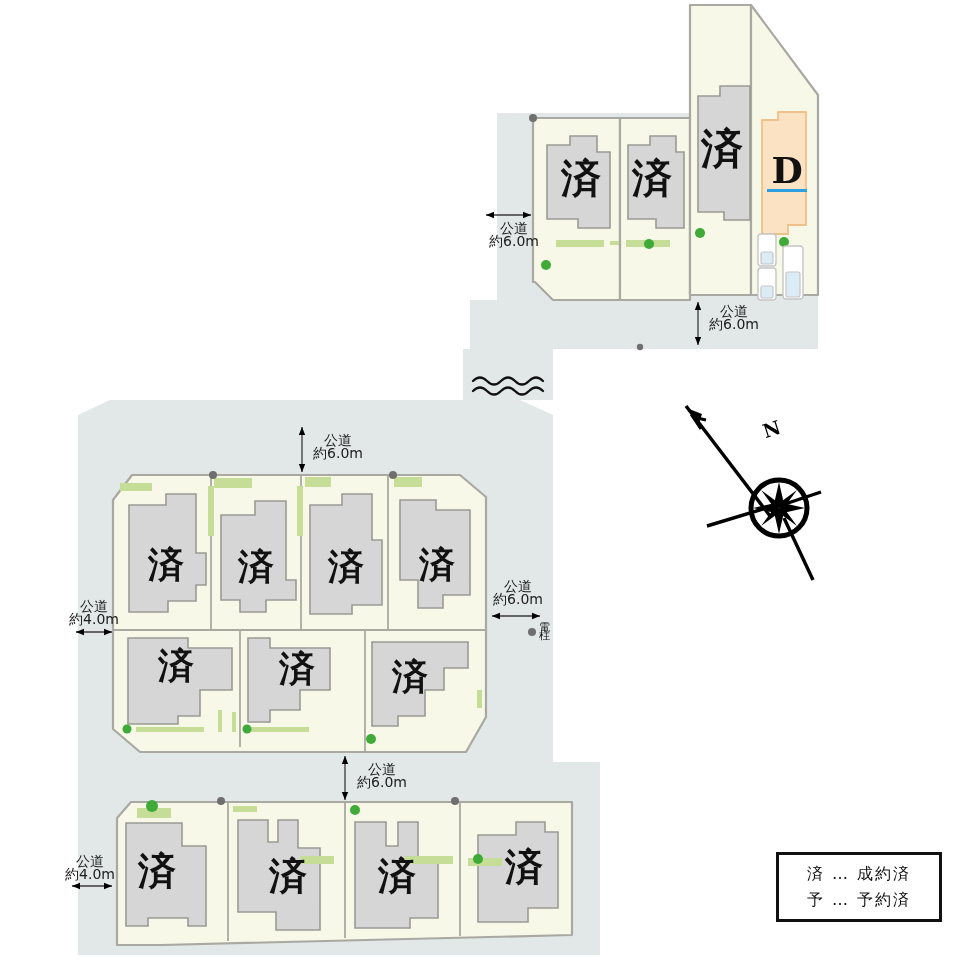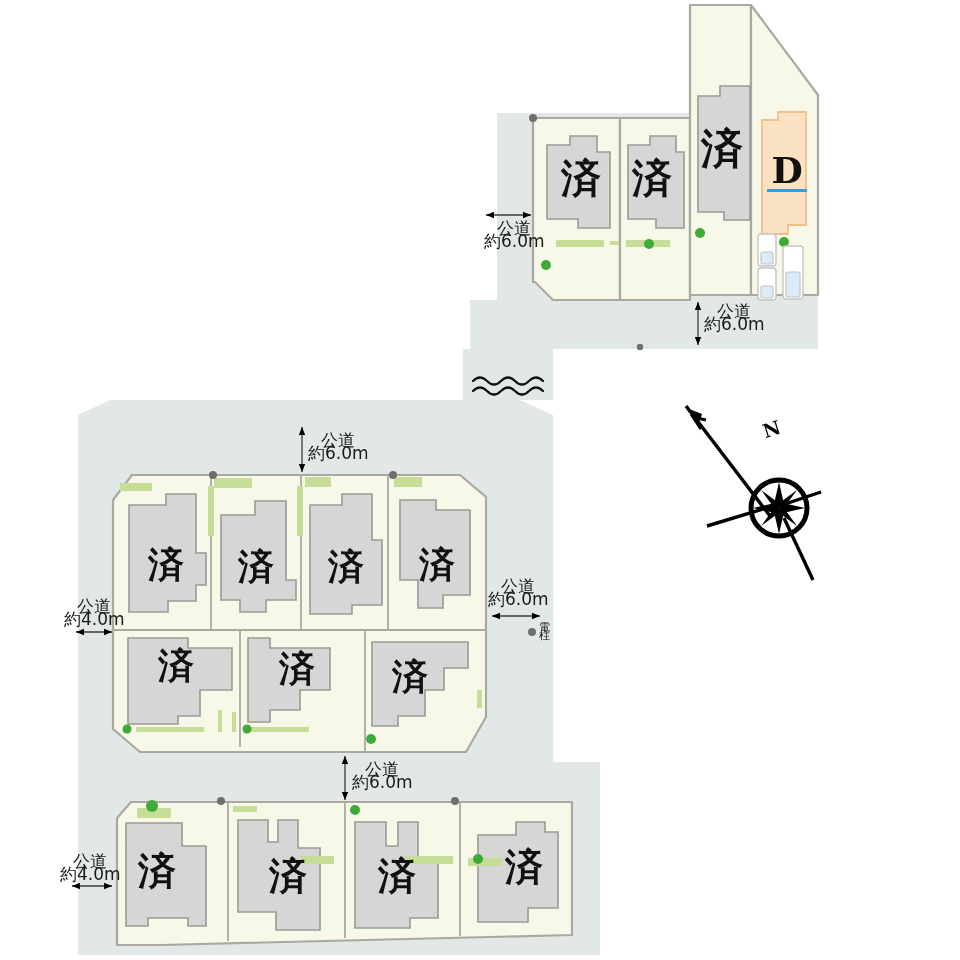--- a/index.html
+++ b/index.html
@@ -38,21 +38,21 @@
   .carbox { fill: #ffffff; stroke: #c6c6c6; stroke-width: 1.4; }
   .carbody { fill: #dcecf7; stroke: #c6c6c6; stroke-width: 1.2; }
   .dimline { stroke: #3a3a3a; stroke-width: 1.3; fill: none; }
   .breakline { stroke: #111111; stroke-width: 2.2; fill: none; stroke-linecap: round; }
   .compass-stroke { stroke: #000000; fill: none; }
   .compass-fill { fill: #000000; }
 
   .label {
     position: absolute;
     font-family: "DejaVu Sans", "Liberation Sans", sans-serif;
-    font-size: 17px;
+    font-size: 14px;
     line-height: 13px;
     color: #1a1a1a;
     text-align: center;
     white-space: nowrap;
     letter-spacing: 0px;
     user-select: none;
   }
   .label .l1 { display: block; }
   .label .l2 { display: block; text-align: center; }
 
@@ -370,14 +370,18 @@
 
   <div class="status-mark" style="left:138px; top:852px; font-size:38px;">済</div>
   <div class="status-mark" style="left:269px; top:857px; font-size:38px;">済</div>
   <div class="status-mark" style="left:378px; top:857px; font-size:38px;">済</div>
   <div class="status-mark" style="left:505px; top:848px; font-size:38px;">済</div>
 
   <div class="pole-mark" style="left:539px; top:624px;">電柱</div>
 
   <div class="compass-n" style="left:763px; top:418px;">N</div>
 
+  <div id="legend-box">
+    <div class="legend-line">済 … 成約済</div>
+    <div class="legend-line">予 … 予約済</div>
+  </div>
 
 </div>
 
 </body></html>

